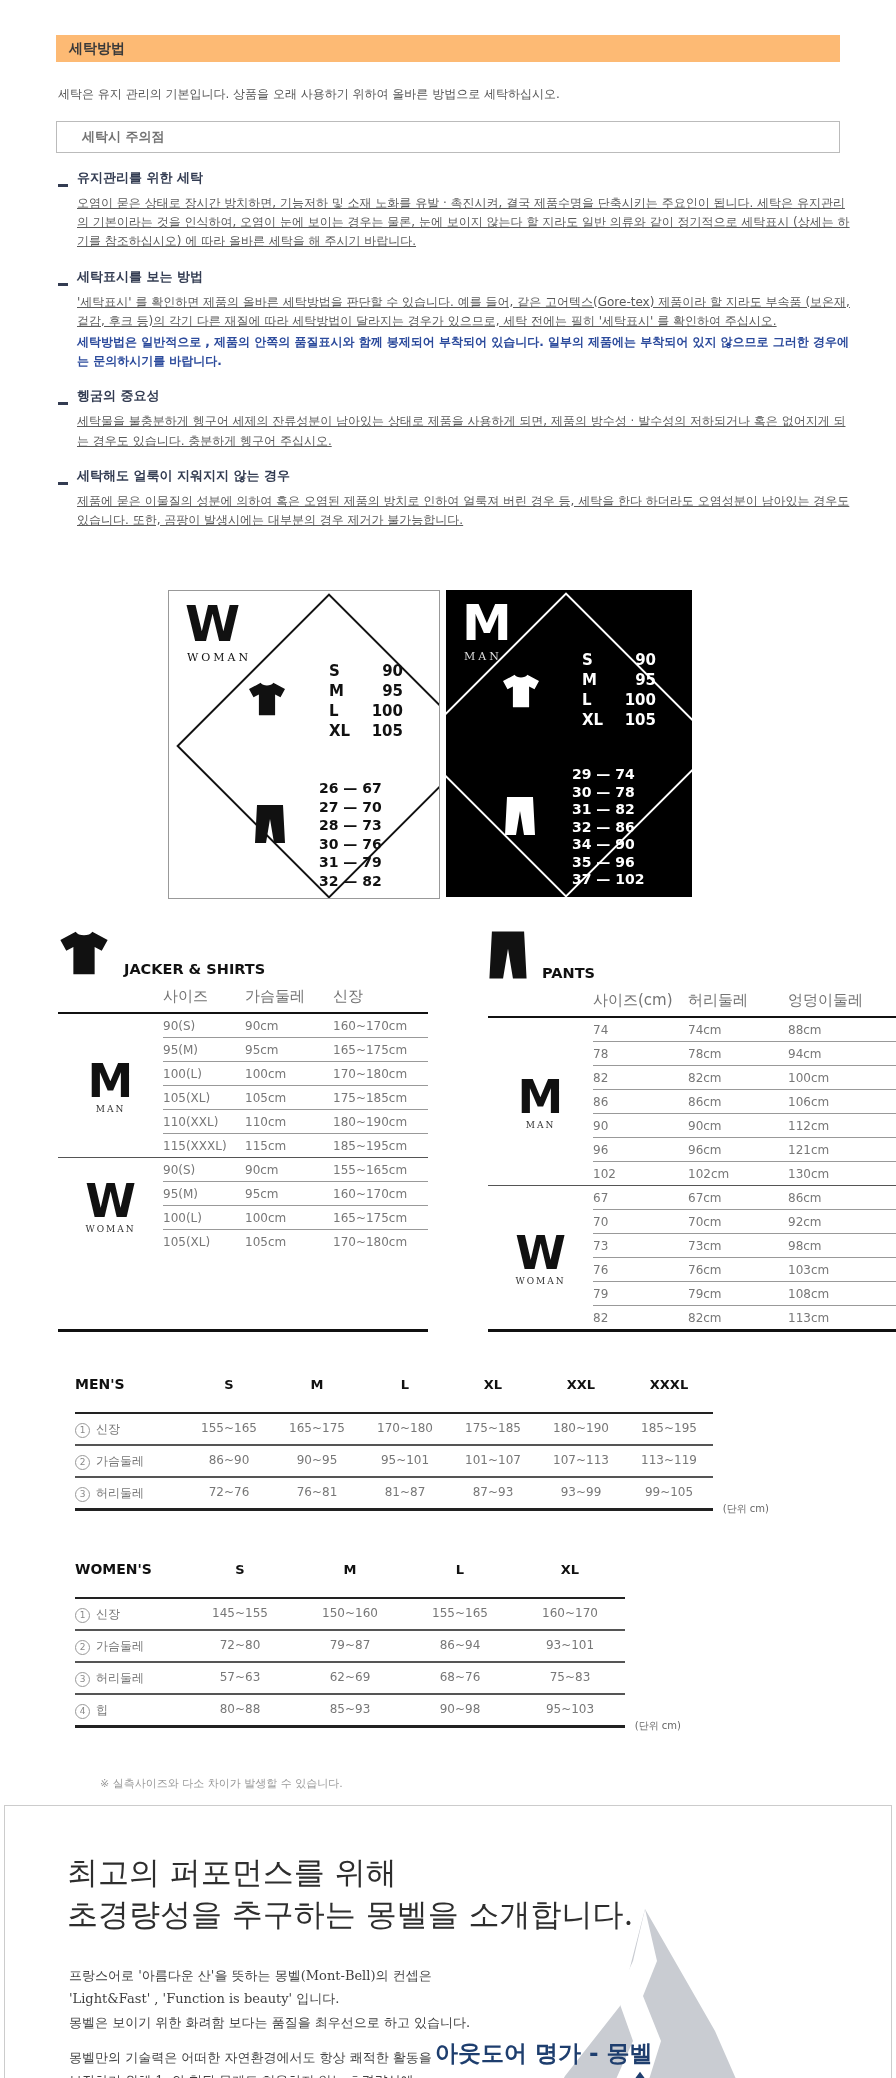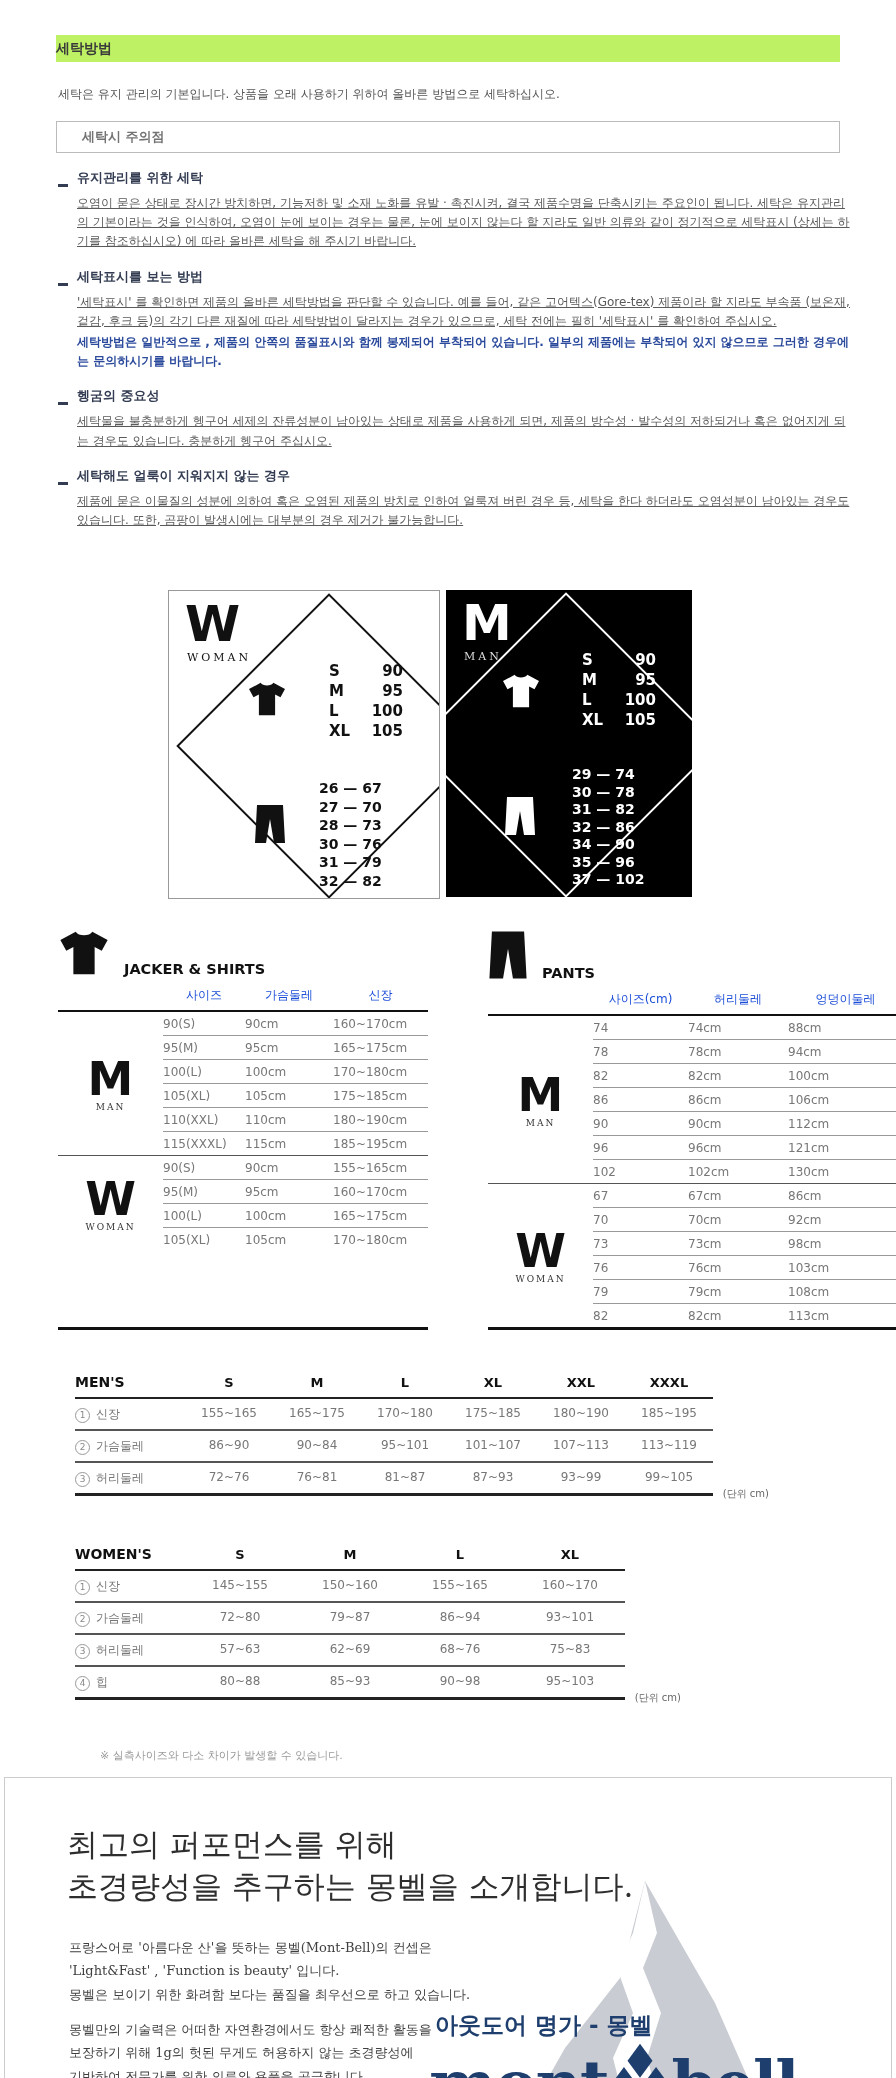--- a/index.html
+++ b/index.html
@@ -1,21 +1,21 @@
 <!DOCTYPE html>
 <html><head>
 <meta charset="utf-8">
 <style>
   html,body{margin:0;padding:0;background:#fff;}
   .page{position:relative;width:896px;height:2078px;overflow:hidden;background:#fff;
         font-family:"DejaVu Sans","Liberation Sans",sans-serif;color:#555;}
 
   
-  .bar{margin:35px 56px 0 56px;height:27px;line-height:27px;background:#bef264;
-       font-size:14px;font-weight:bold;color:#3a3a3a;}
+  .bar{margin:35px 56px 0 56px;height:27px;line-height:27px;background:#fdba74;
+       padding-left:13px;font-size:14px;font-weight:bold;color:#3a3a3a;}
   .intro{margin:24px 56px 0 58px;font-size:12px;color:#555;}
   .caution{margin:18px 56px 0 56px;height:30px;line-height:30px;border:1px solid #bbb;
            padding-left:25px;font-size:13px;font-weight:bold;color:#737373;}
   .wsec{margin:16px 46px 15px 58px;}
   .whead{display:flex;align-items:flex-end;font-size:13px;font-weight:bold;color:#333c52;margin-top:16px;}
   .dash{display:inline-block;width:10px;height:3px;background:#333c52;margin-right:9px;}
   .wbody{margin:7px 0 0 19px;font-size:12px;line-height:1.6;color:#5a5a5a;text-decoration:underline;}
   .wblue{margin:2px 0 0 19px;font-size:12px;line-height:1.6;font-weight:bold;color:#2b4a9c;}
 
   
@@ -49,37 +49,37 @@
 
   
   .sizes-wrap{display:flex;gap:60px;margin:30px 0 0 58px;}
   .stable{border-bottom:3px solid #111;}
   .stable.jacket{width:370px;}
   .stable.pants{width:418px;}
   .st-title{display:flex;align-items:flex-end;gap:14px;margin-bottom:10px;
             font-size:14.5px;font-weight:bold;color:#111;text-align:right;}
   .st-head{display:flex;border-bottom:2px solid #111;padding-bottom:6px;}
   .gspace{width:105px;}
-  .hcells{display:grid;font-size:12px;color:#1d4ed8;text-align:center;}
+  .hcells{display:grid;font-size:15px;color:#737373;}
   .jcols,.jrows .trow{grid-template-columns:82px 88px 95px;}
   .pcols,.prows .trow{grid-template-columns:95px 100px 115px;}
   .st-sec{display:flex;}
   .st-sec2{border-top:1px solid #555;}
   .gcell{width:105px;display:flex;flex-direction:column;align-items:center;justify-content:center;color:#111;}
   .gletter{font-size:46px;font-weight:bold;line-height:1;}
   .glabel{font-family:"DejaVu Serif","Liberation Serif",serif;font-size:9px;letter-spacing:2px;color:#333;}
   .rows{flex:1;}
   .rows .trow{display:grid;font-size:12px;color:#777;padding:5px 0 4px;border-bottom:1px solid #999;}
   .rows .trow:last-child{border-bottom:none;}
 
   
   .mtable{position:relative;margin-left:75px;}
   .mtable.mens{width:638px;margin-top:44px;}
   .mtable.womens{width:550px;margin-top:50px;}
-  .mhead{display:grid;border-bottom:2px solid #222;padding-bottom:7px;align-items:end;}
+  .mhead{display:grid;border-bottom:2px solid #222;padding-bottom:20px;align-items:end;}
   .mens  .mhead{grid-template-columns:110px repeat(6,88px);}
   .womens .mhead{grid-template-columns:110px repeat(4,110px);}
   .mtitle{font-size:14px;font-weight:bold;color:#111;}
   .mhead .hcol{text-align:center;font-size:13px;font-weight:bold;color:#111;}
   .mrowsbox{border-bottom:3px solid #222;}
   .mrow{display:grid;padding:7px 0 6px;border-bottom:2px solid #555;font-size:12px;color:#777;}
   .mens  .mrow{grid-template-columns:110px repeat(6,88px);}
   .womens .mrow{grid-template-columns:110px repeat(4,110px);}
   .mrow:last-child{border-bottom:none;}
   .mrow .val{text-align:center;}
@@ -426,21 +426,21 @@
           <span class="val">155~165</span>
           <span class="val">165~175</span>
           <span class="val">170~180</span>
           <span class="val">175~185</span>
           <span class="val">180~190</span>
           <span class="val">185~195</span>
         </div>
         <div class="mrow">
           <span><span class="circ">2</span>가슴둘레</span>
           <span class="val">86~90</span>
-          <span class="val">90~84</span>
+          <span class="val">90~95</span>
           <span class="val">95~101</span>
           <span class="val">101~107</span>
           <span class="val">107~113</span>
           <span class="val">113~119</span>
         </div>
         <div class="mrow">
           <span><span class="circ">3</span>허리둘레</span>
           <span class="val">72~76</span>
           <span class="val">76~81</span>
           <span class="val">81~87</span>

